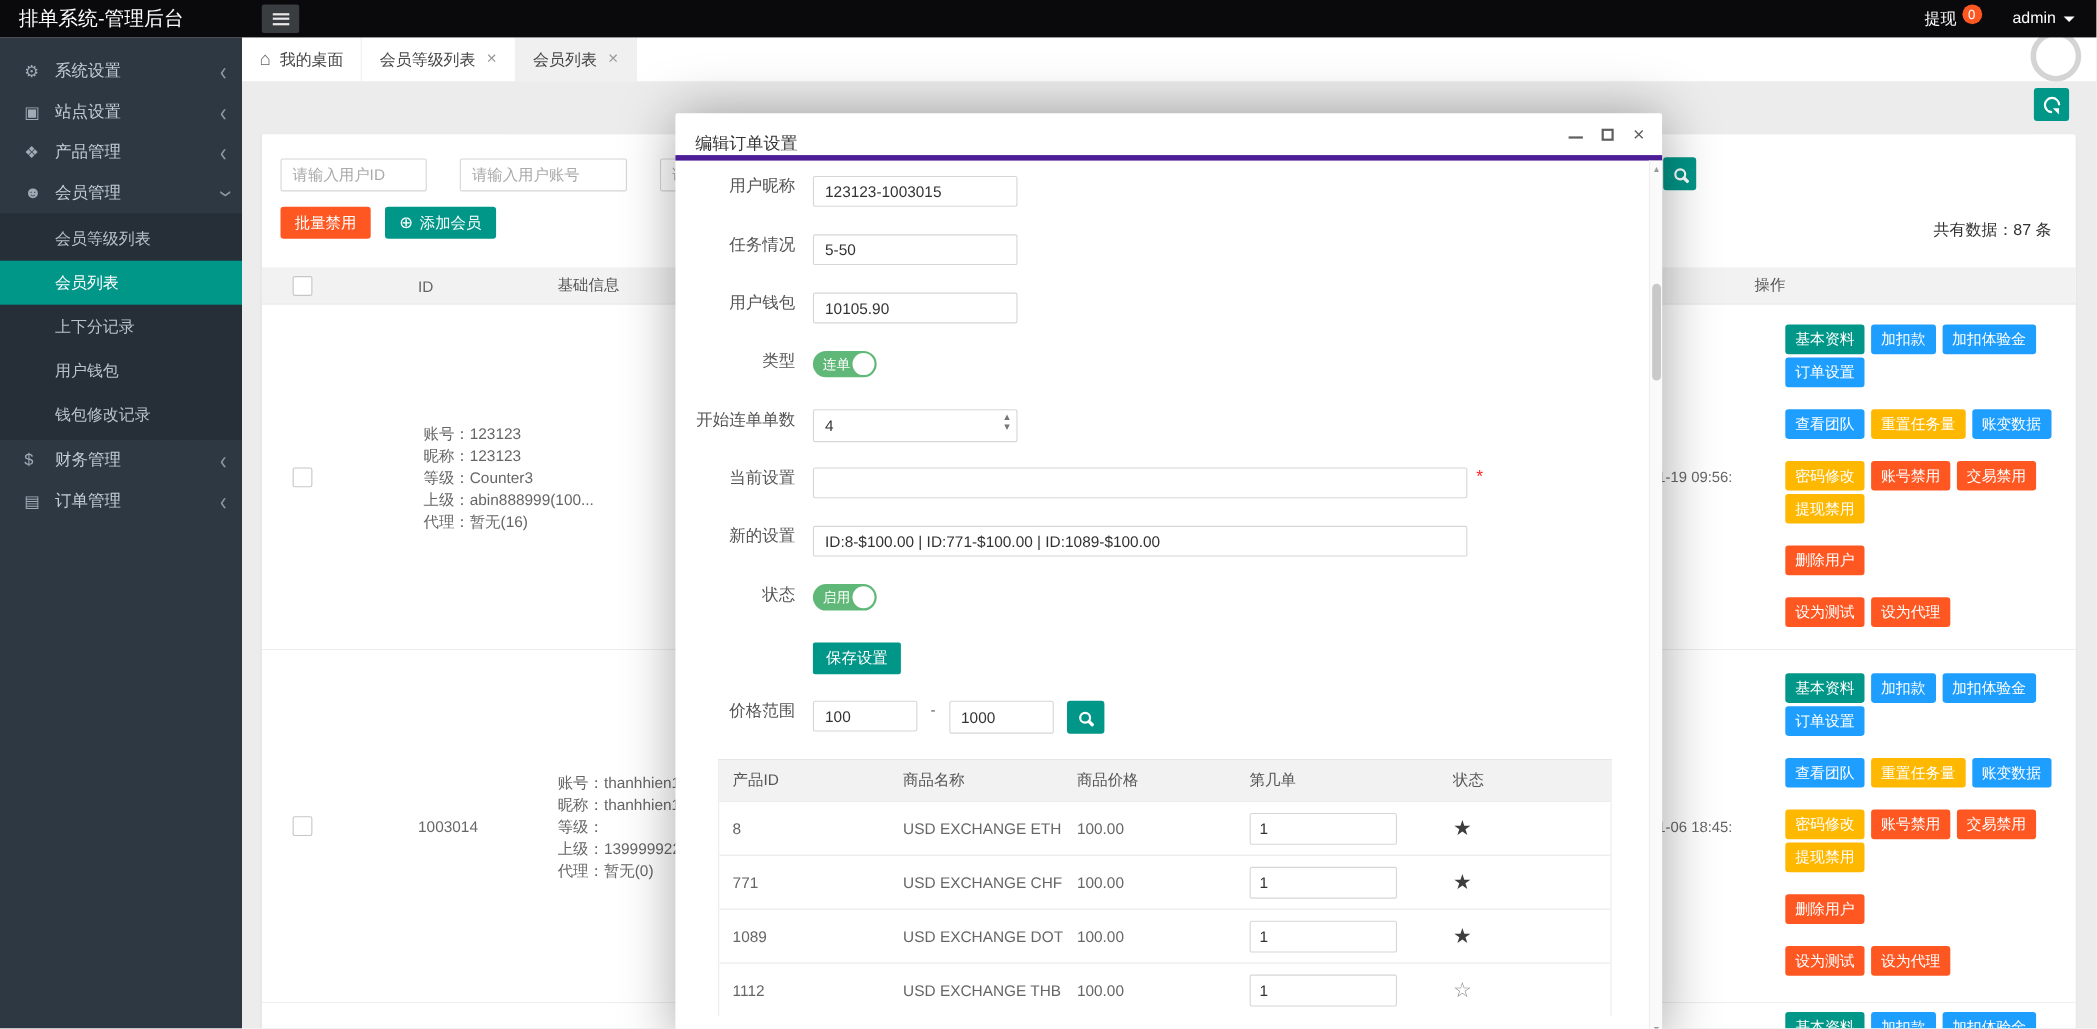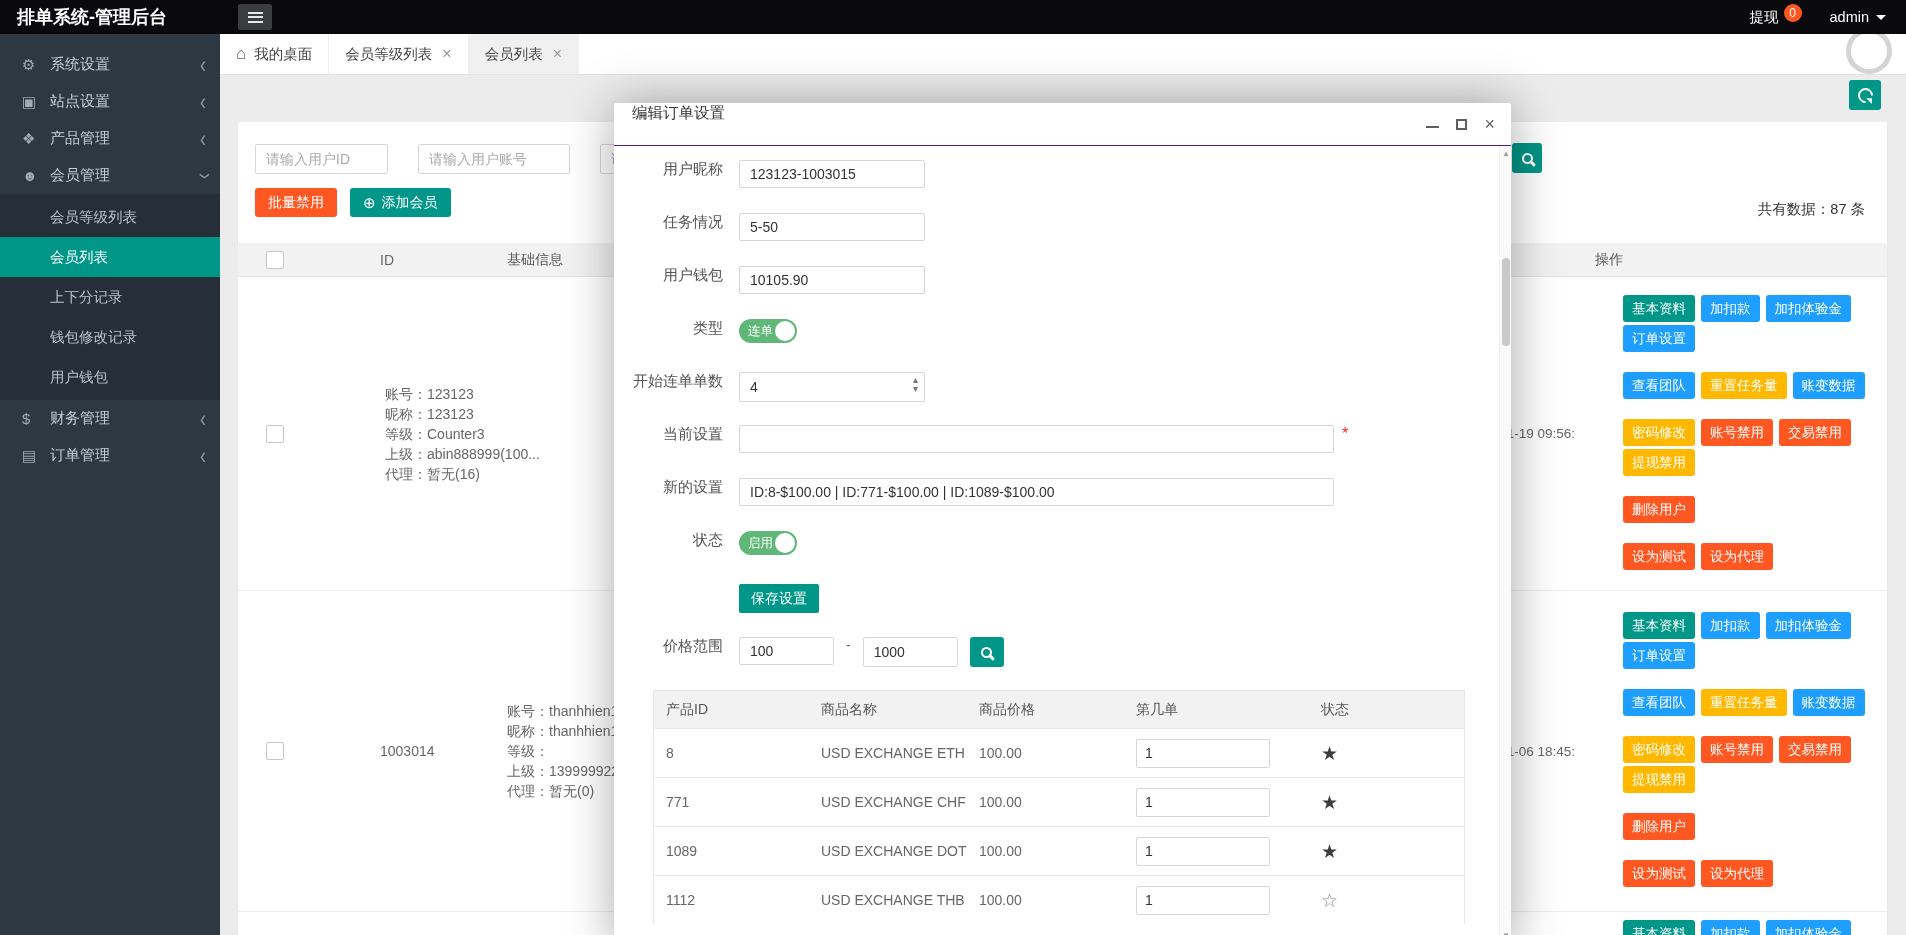--- a/index.html
+++ b/index.html
@@ -1,21 +1,21 @@
 <!DOCTYPE html>
 <html><head>
 <meta charset="utf-8">
 <style>
 *{margin:0;padding:0;box-sizing:border-box}
 html,body{width:1906px;height:935px;overflow:hidden}
 body{font-family:"Liberation Sans","DejaVu Sans",sans-serif;background:#ececec;position:relative;font-size:14px;color:#333}
 
 
 .topbar{position:absolute;top:0;left:0;width:100%;height:34px;background:#0a0a0c;display:flex;align-items:center;z-index:30}
-.logo{width:222px;color:#fff;font-size:18px;font-weight:bold;padding-left:17px;white-space:nowrap}
+.logo{width:222px;color:#fff;font-size:18px;font-weight:normal;padding-left:17px;white-space:nowrap}
 .hamb-box{margin-left:16px;width:34px;height:26px;background:#3a3d40;display:flex;align-items:center;justify-content:center;border-radius:2px;cursor:pointer}
 .hamb{width:15px;height:11px;border-top:2px solid #e8e8e8;border-bottom:2px solid #e8e8e8;position:relative}
 .hamb::after{content:"";position:absolute;top:2.5px;left:0;width:15px;height:2px;background:#e8e8e8}
 .top-right{margin-left:auto;display:flex;align-items:center;gap:28px;padding-right:20px;color:#fff}
 .withdraw{display:flex;align-items:center;gap:5px;font-size:14.5px;cursor:pointer}
 .badge{min-width:18px;height:18px;border-radius:9px;background:#FF5722;color:#fff;font-size:12px;display:flex;align-items:center;justify-content:center;padding:0 4px;position:relative;top:-4px}
 .user{display:flex;align-items:flex-end;gap:7px;font-size:14.5px;cursor:pointer}
 .caret{width:0;height:0;border:5px solid transparent;border-top-color:#fff;margin-top:6px}
 
 
@@ -74,21 +74,21 @@
 .obtn{height:27px;line-height:27px;padding:0 9px;border-radius:3px;color:#fff;font-size:13.5px;margin:0 6px 3px 0;display:inline-block;cursor:pointer;white-space:nowrap}
 .ops-group{margin-bottom:17px}
 .ops-group:last-child{margin-bottom:0}
 .rh0{min-height:314px}
 .rh1{min-height:321px}
 .rh2{min-height:280px}
 .rh2 .mc-ops{align-items:flex-start;padding-top:8px}
 
 
 .modal{position:absolute;left:614px;top:103px;width:897px;height:845px;background:#fff;z-index:40;border-radius:2px;box-shadow:1px 1px 50px rgba(0,0,0,.35)}
-.modal-title{height:43px;border-bottom:1px solid #4c1d95;display:flex;align-items:flex-start;padding:0 18px;font-size:15.5px;color:#333;position:relative}
+.modal-title{height:43px;border-bottom:5px solid #4c1d95;display:flex;align-items:flex-end;padding:0 18px;font-size:15.5px;color:#333;position:relative}
 .modal-ctrls{position:absolute;right:16px;top:0;height:100%;display:flex;align-items:center;gap:17px}
 .mc-min{width:13px;height:3px;border-bottom:2px solid #5f5f5f;cursor:pointer;margin-top:5px}
 .mc-max{width:11px;height:11px;border:2px solid #5f5f5f;cursor:pointer}
 .mc-close{font-size:18px;color:#5f5f5f;cursor:pointer;line-height:1}
 .modal-body{position:absolute;top:43px;left:0;right:12px;bottom:0;padding-top:14px;overflow:hidden}
 .frow{display:flex;height:28px;margin-bottom:25px}
 .flabel{width:109px;text-align:right;font-size:15px;color:#555;flex-shrink:0;white-space:nowrap}
 .finp{margin-left:16px;height:28px}
 .w186{width:186px}
 .wwide{width:595px}
@@ -163,24 +163,24 @@
         <div class="side-sub-item">
           <span>会员等级列表</span>
         </div>
         <div class="side-sub-item active">
           <span>会员列表</span>
         </div>
         <div class="side-sub-item">
           <span>上下分记录</span>
         </div>
         <div class="side-sub-item">
+          <span>用户钱包</span>
+        </div>
+        <div class="side-sub-item">
           <span>钱包修改记录</span>
-        </div>
-        <div class="side-sub-item">
-          <span>用户钱包</span>
         </div>
       </div>
       <div class="side-item">
         <span class="side-ico">$</span>
         <span class="side-label">财务管理</span>
         <span class="chev">‹</span>
       </div>
       <div class="side-item">
         <span class="side-ico">▤</span>
         <span class="side-label">订单管理</span>

